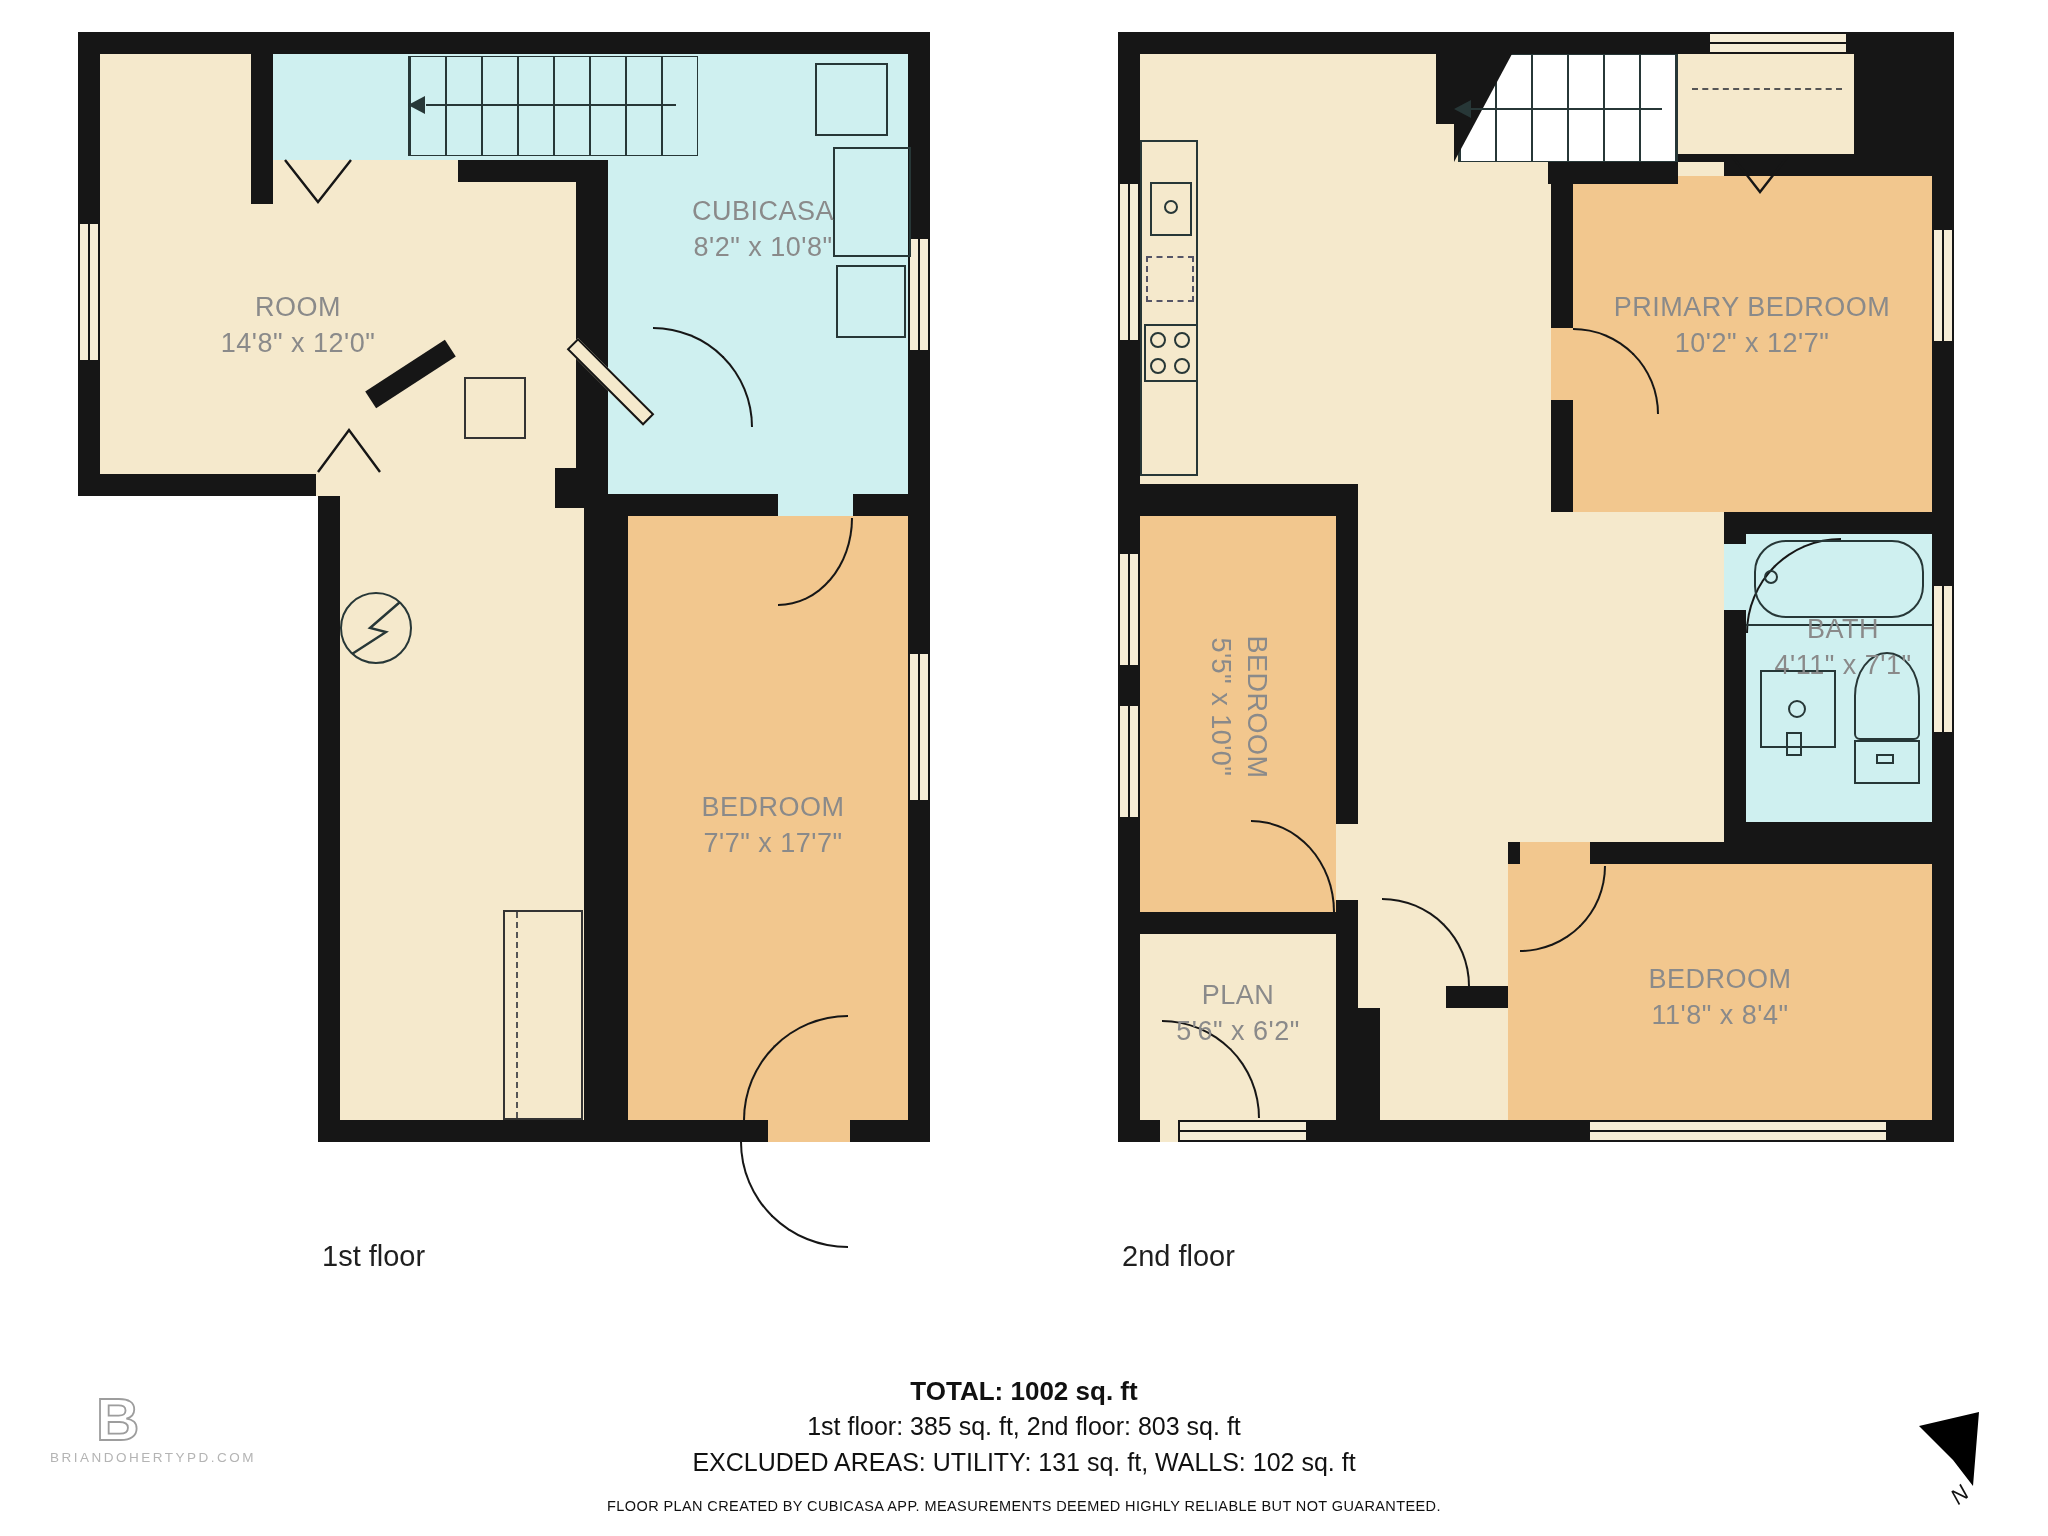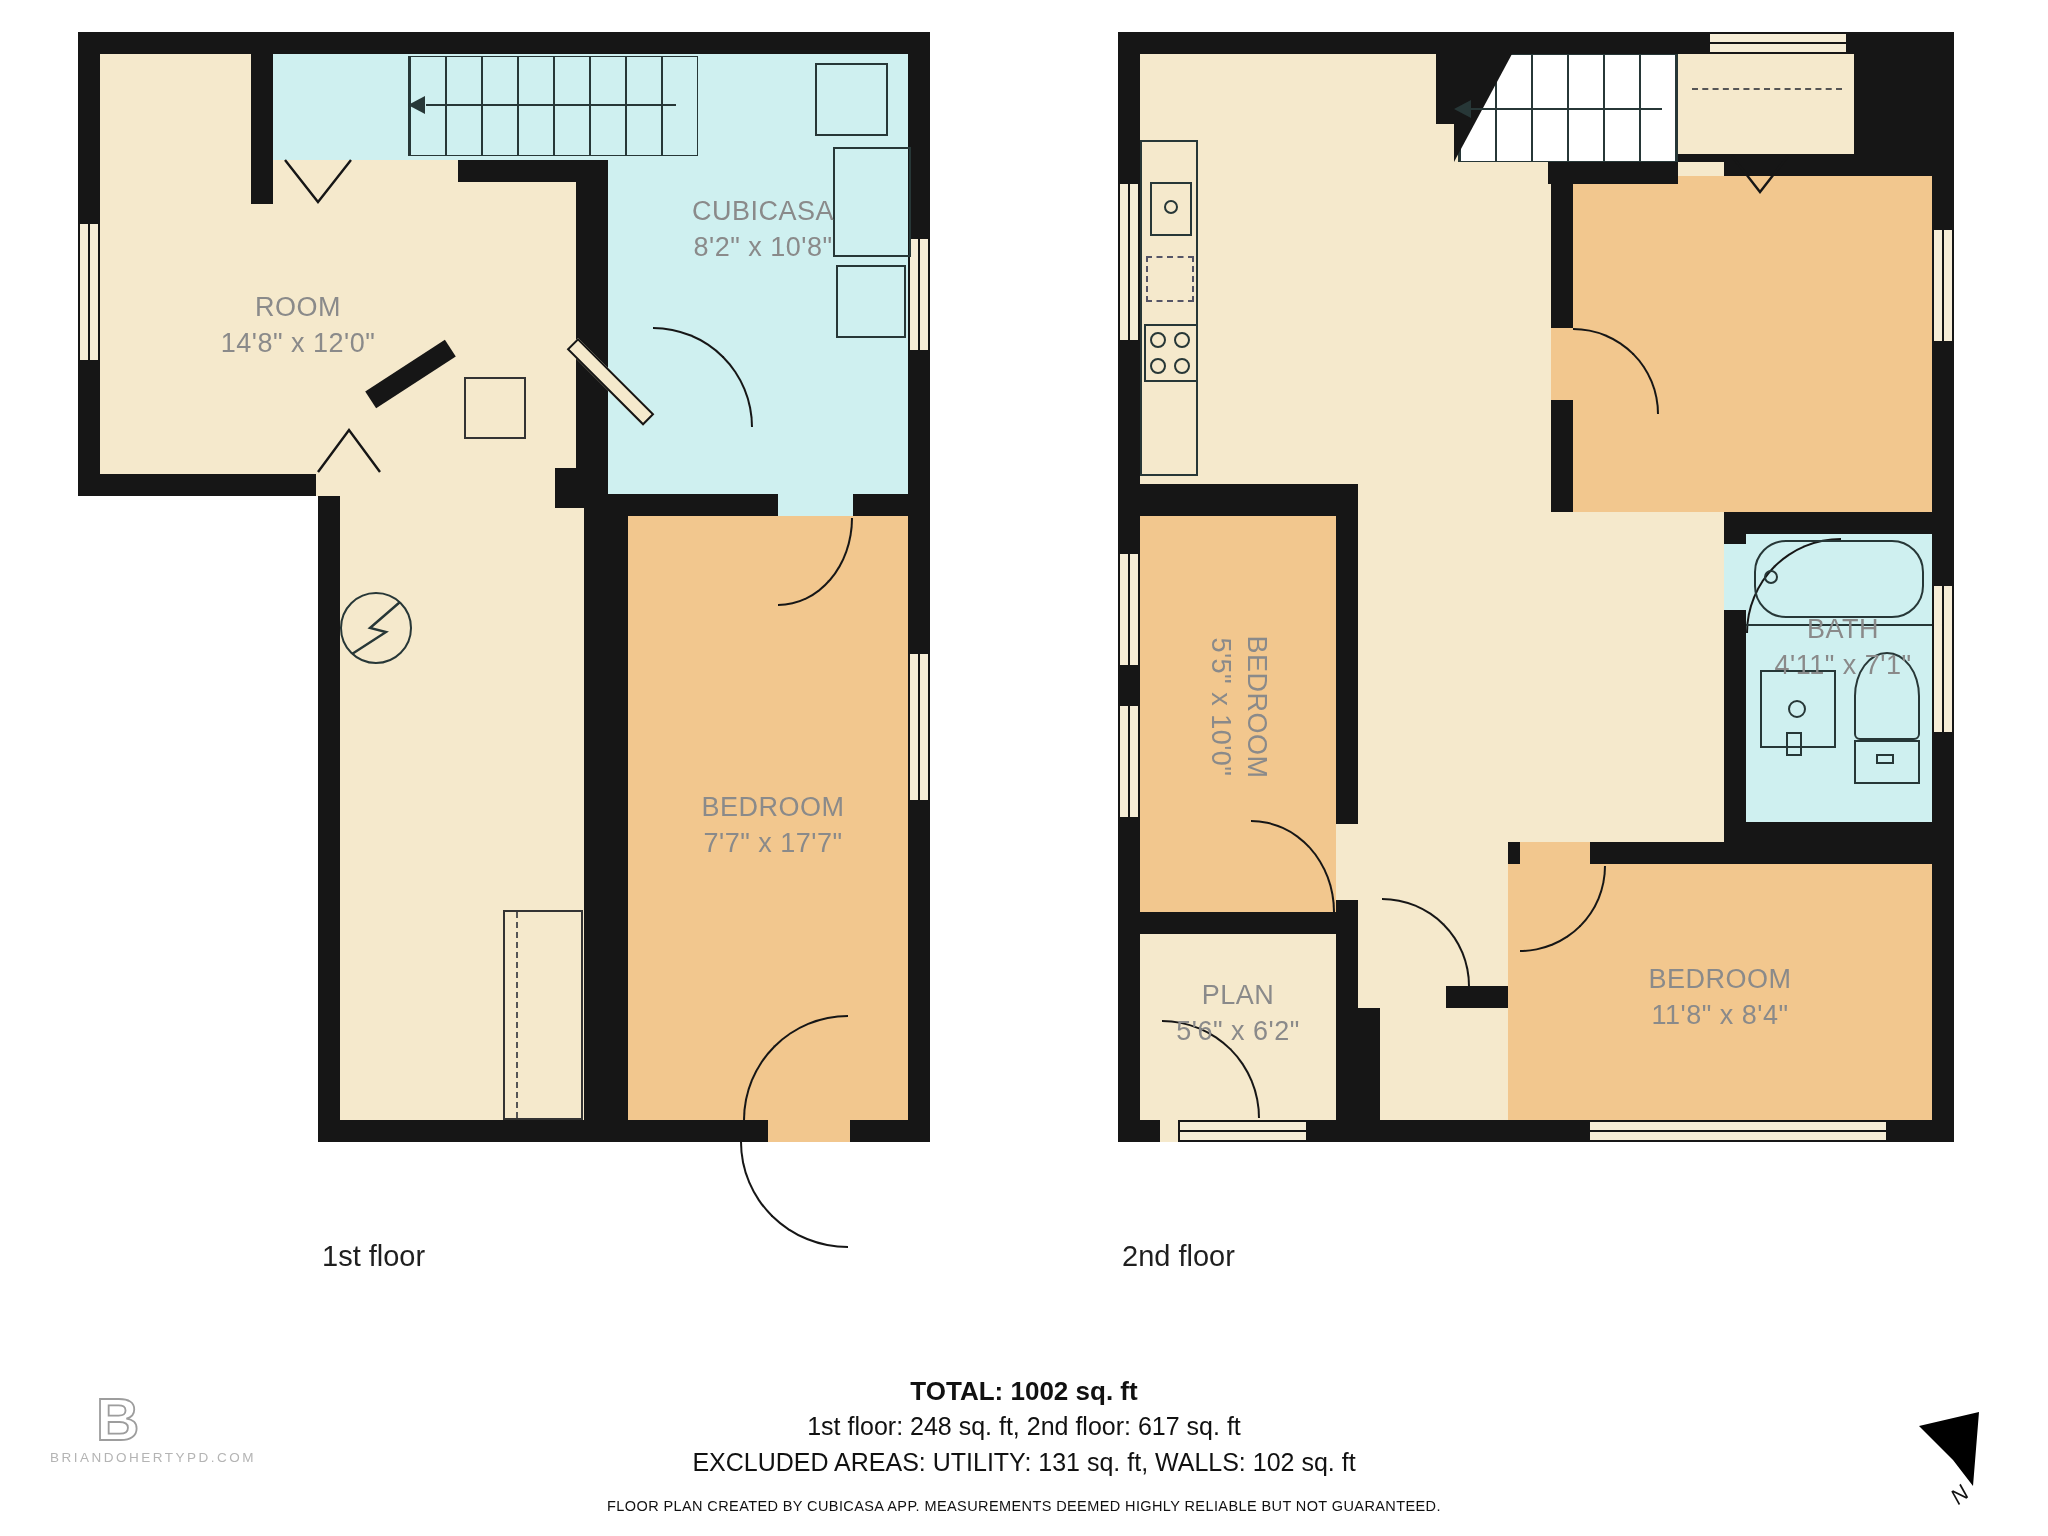--- a/index.html
+++ b/index.html
@@ -180,20 +180,24 @@
   <i class="fix" style="left:636px;top:508px;width:170px;height:78px;border-radius:32px"></i>
   <i class="circ" style="left:646px;top:538px;width:14px;height:14px"></i>
   <i style="left:628px;top:592px;width:186px;height:2px;background:#273737"></i>
   <i class="fix" style="left:642px;top:638px;width:76px;height:78px"></i>
   <i class="circ" style="left:670px;top:668px;width:18px;height:18px"></i>
   <i class="fix" style="left:668px;top:700px;width:16px;height:24px"></i>
   <i class="fix" style="left:736px;top:620px;width:66px;height:88px;border-radius:50% 50% 6px 6px"></i>
   <i class="fix" style="left:736px;top:708px;width:66px;height:44px"></i>
   <i class="fix" style="left:758px;top:722px;width:18px;height:10px"></i>
 
+  <div class="rlabel" style="left:414px;top:258px;width:440px">
+    <div class="nm">PRIMARY BEDROOM</div>
+    <div class="dm">10'2" x 12'7"</div>
+  </div>
   <div class="rlabel vlabel" style="left:-60px;top:639px;width:360px">
     <div class="nm">BEDROOM</div>
     <div class="dm">5'5" x 10'0"</div>
   </div>
   <div class="rlabel" style="left:585px;top:580px;width:280px">
     <div class="nm">BATH</div>
     <div class="dm">4'11" x 7'1"</div>
   </div>
   <div class="rlabel" style="left:-30px;top:946px;width:300px">
     <div class="nm">PLAN</div>
@@ -202,21 +206,21 @@
   <div class="rlabel" style="left:452px;top:930px;width:300px">
     <div class="nm">BEDROOM</div>
     <div class="dm">11'8" x 8'4"</div>
   </div>
 </div>
 
 <div class="caption" style="left:322px;top:1240px">1st floor</div>
 <div class="caption" style="left:1122px;top:1240px">2nd floor</div>
 
 <div class="fline f-total" style="top:1376px">TOTAL: 1002 sq. ft</div>
-<div class="fline f-mid" style="top:1412px">1st floor: 248 sq. ft, 2nd floor: 617 sq. ft</div>
+<div class="fline f-mid" style="top:1412px">1st floor: 385 sq. ft, 2nd floor: 803 sq. ft</div>
 <div class="fline f-mid" style="top:1448px">EXCLUDED AREAS: UTILITY: 131 sq. ft, WALLS: 102 sq. ft</div>
 <div class="fline f-small" style="top:1498px">FLOOR PLAN CREATED BY CUBICASA APP. MEASUREMENTS DEEMED HIGHLY RELIABLE BUT NOT GUARANTEED.</div>
 
 <svg style="left:92px;top:1388px" width="70" height="64">
   <text x="4" y="52" font-family="Liberation Sans, sans-serif" font-size="60" font-weight="bold" fill="#ffffff" stroke="#9d9d9d" stroke-width="1.8">B</text>
 </svg>
 <div class="site" style="left:50px;top:1450px">BRIANDOHERTYPD.COM</div>
 
 <svg style="left:1916px;top:1408px" width="72" height="84">
   <polygon points="63,4 57,78 37,52 3,18" fill="#000"></polygon>

